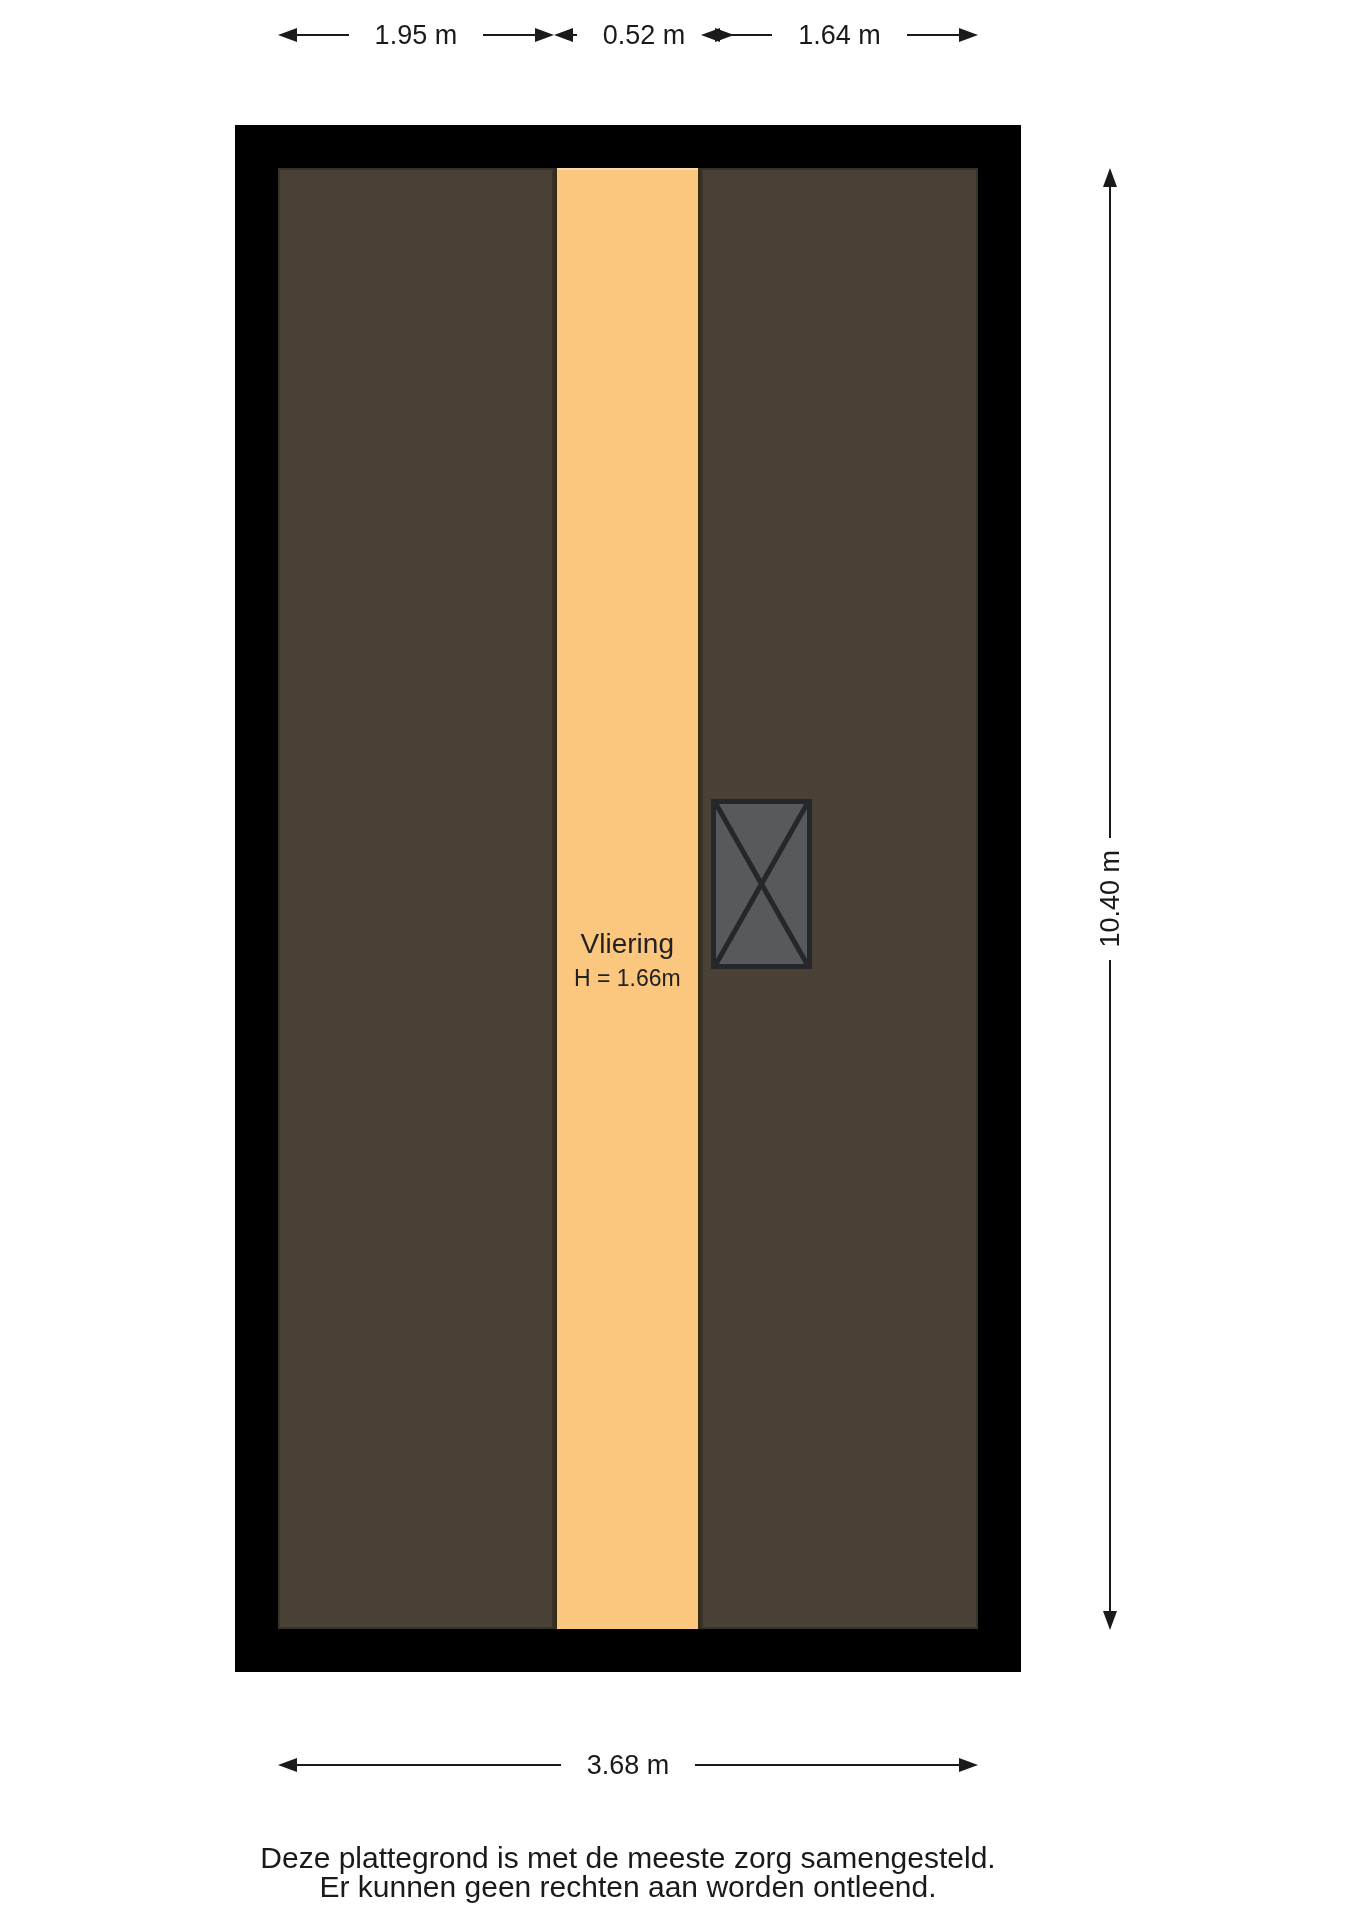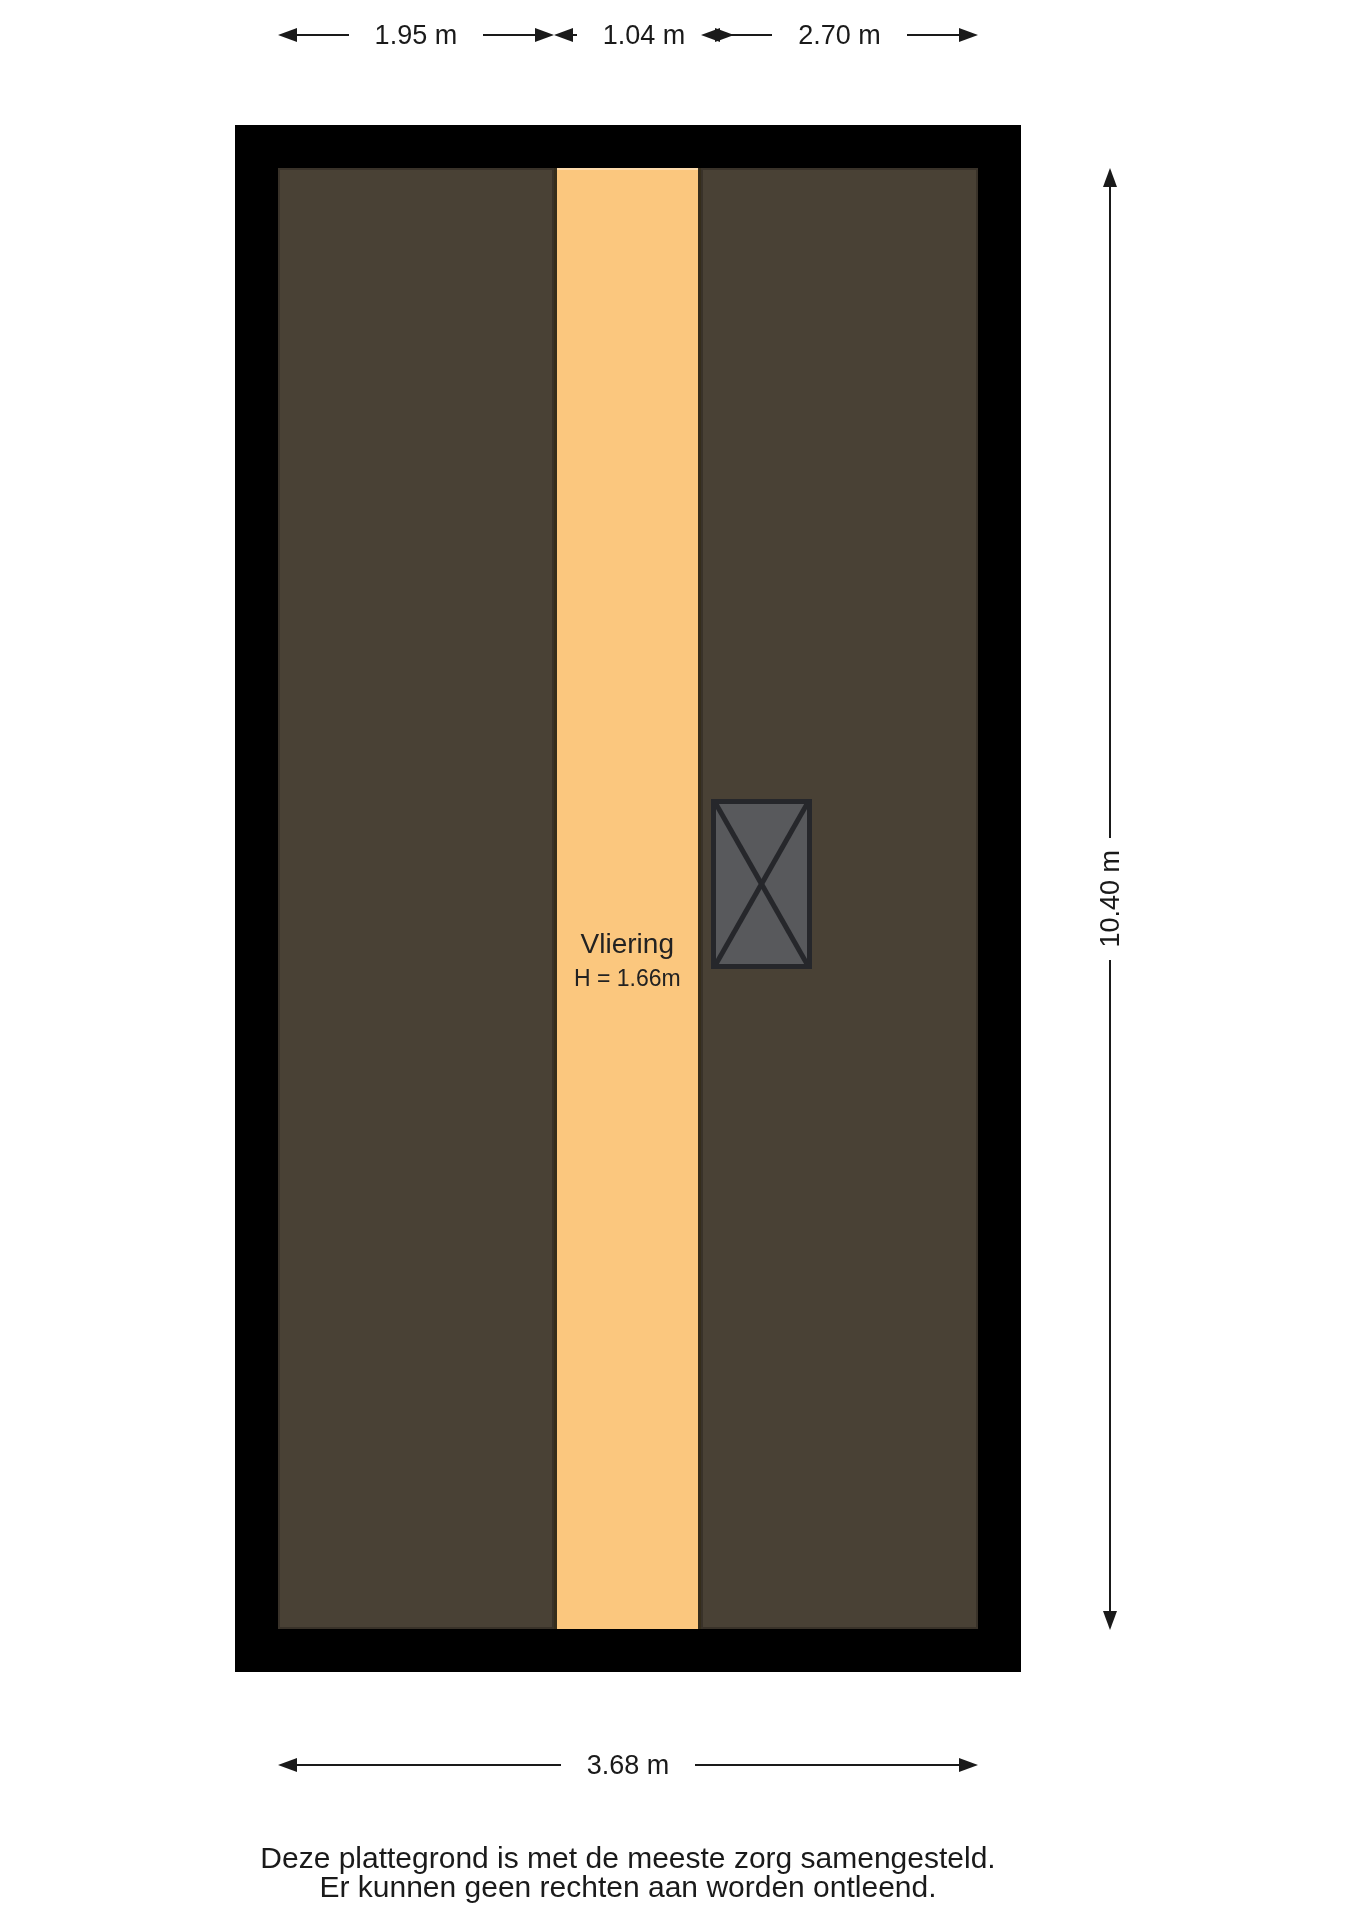--- a/index.html
+++ b/index.html
@@ -71,28 +71,28 @@
     <div class="seg seg-1">
       <span class="arr left"></span>
       <span class="dim-line"></span>
       <span class="dim-label">1.95 m</span>
       <span class="dim-line"></span>
       <span class="arr right"></span>
     </div>
     <div class="seg seg-2">
       <span class="arr left"></span>
       <span class="dim-line"></span>
-      <span class="dim-label">1.04 m</span>
+      <span class="dim-label">0.52 m</span>
       <span class="dim-line"></span>
       <span class="arr right"></span>
     </div>
     <div class="seg seg-3">
       <span class="arr left"></span>
       <span class="dim-line"></span>
-      <span class="dim-label">2.70 m</span>
+      <span class="dim-label">1.64 m</span>
       <span class="dim-line"></span>
       <span class="arr right"></span>
     </div>
   </div>
 
   <div class="frame">
     <div class="room dark left"></div>
 
     <div class="room strip">
       <div class="room-label">

